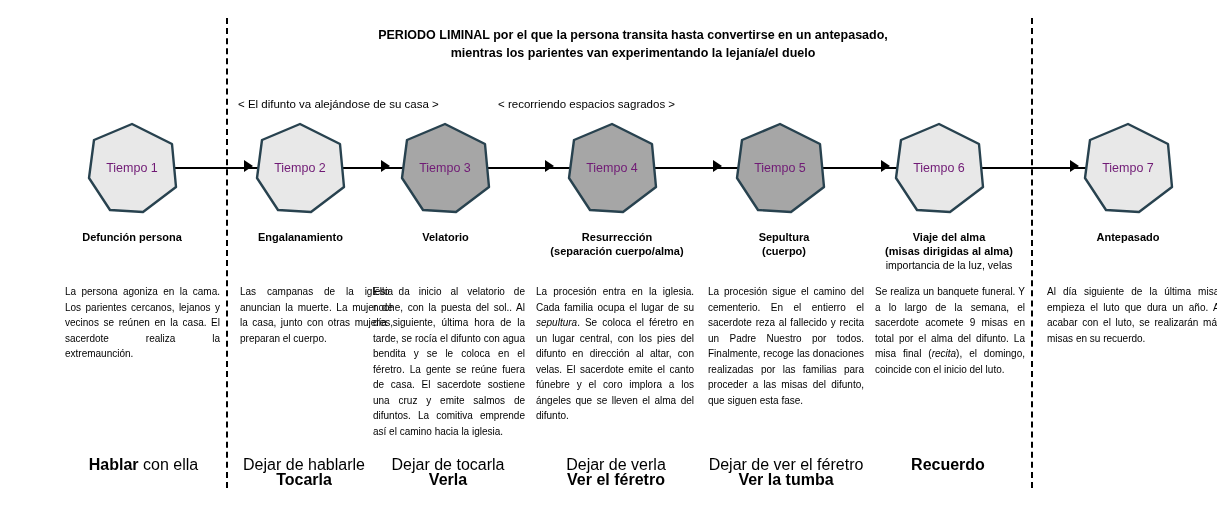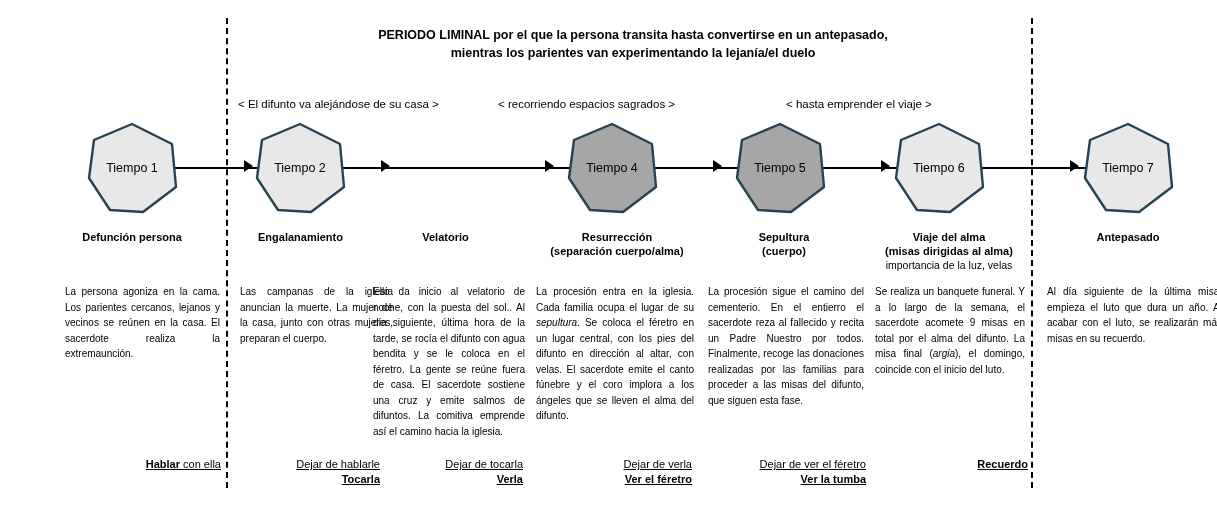--- a/index.html
+++ b/index.html
@@ -39,63 +39,61 @@
     border-bottom:6px solid transparent;
     border-left:9px solid #000;
   }
 
   
   .node{position:absolute;top:122px;width:92px;height:92px;}
   .node svg{display:block;width:92px;height:92px;}
   .node .nlabel{
     position:absolute;left:0;top:0;width:92px;height:92px;
     display:flex;align-items:center;justify-content:center;
-    font-size:12.5px;color:#000000;pointer-events:none;
+    font-size:12.5px;color:#701a75;pointer-events:none;
   }
 
   
   .stagename{
     position:absolute;top:230px;text-align:center;font-size:11px;
     font-weight:bold;line-height:14px;
   }
   .stagename .sub{font-weight:bold;}
   .stagename .thin{font-weight:normal;font-size:10.5px;}
 
   
   .para{
     position:absolute;top:284px;font-size:10px;line-height:15.5px;
     text-align:justify;text-justify:inter-word;
   }
   .para em{font-style:italic;}
 
   
   .bottom{
-    position:absolute;top:457px;text-align:right;font-size:11px;
+    position:absolute;top:457px;text-align:center;font-size:16px;
     line-height:15px;
-    text-decoration:underline;
   }
   .bottom .b{font-weight:bold;}
   .bottom .n{font-weight:normal;}
 </style>
 </head>
 <body>
 
 <div id="stage">
 
   <div class="title">
     <div>PERIODO LIMINAL por el que la persona transita hasta convertirse en un antepasado,</div>
     <div>mientras los parientes van experimentando la lejanía/el duelo</div>
   </div>
 
   <div class="vdash" style="left:178px;"></div>
   <div class="vdash" style="left:983px;"></div>
 
   <div class="phase" style="left:190px;width:300px;">&lt; El difunto va alejándose de su casa &gt;</div>
   <div class="phase" style="left:450px;width:300px;">&lt; recorriendo espacios sagrados &gt;</div>
-  <div class="phase" style="left:738px;width:300px;">&lt; hasta emprender el viaje &gt;</div>
 
   <div class="trackline"></div>
   <div class="arrowhead" style="left:196px;"></div>
   <div class="arrowhead" style="left:333px;"></div>
   <div class="arrowhead" style="left:497px;"></div>
   <div class="arrowhead" style="left:665px;"></div>
   <div class="arrowhead" style="left:833px;"></div>
   <div class="arrowhead" style="left:1022px;"></div>
 
   <div class="node" style="left:38px;">
@@ -105,20 +103,26 @@
     <div class="nlabel">Tiempo 1</div>
   </div>
 
   <div class="node" style="left:206px;">
     <svg viewBox="0 0 92 92">
       <polygon points="46,2 86,22 90,65 57,90 24,88 3,56 8,18" fill="#e8e8e8" stroke="#28424f" stroke-width="2.4" stroke-linejoin="round"></polygon>
     </svg>
     <div class="nlabel">Tiempo 2</div>
   </div>
 
+  <div class="node" style="left:351px;">
+    <svg viewBox="0 0 92 92">
+      <polygon points="46,2 86,22 90,65 57,90 24,88 3,56 8,18" fill="#a6a6a6" stroke="#28424f" stroke-width="2.4" stroke-linejoin="round"></polygon>
+    </svg>
+    <div class="nlabel">Tiempo 3</div>
+  </div>
 
   <div class="node" style="left:518px;">
     <svg viewBox="0 0 92 92">
       <polygon points="46,2 86,22 90,65 57,90 24,88 3,56 8,18" fill="#a6a6a6" stroke="#28424f" stroke-width="2.4" stroke-linejoin="round"></polygon>
     </svg>
     <div class="nlabel">Tiempo 4</div>
   </div>
 
   <div class="node" style="left:686px;">
     <svg viewBox="0 0 92 92">
@@ -173,21 +177,21 @@
 
   <div class="para" style="left:192px;width:153px;">Las campanas de la iglesia anuncian la muerte. La mujer de la casa, junto con otras mujeres, preparan el cuerpo.</div>
 
   <div class="para" style="left:488px;width:158px;">
     <span>La procesión entra en la iglesia. Cada familia ocupa el lugar de su </span><em>sepultura</em><span>. Se coloca el féretro en un lugar central, con los pies del difunto en dirección al altar, con velas. El sacerdote emite el canto fúnebre y el coro implora a los ángeles que se lleven el alma del difunto.</span>
   </div>
 
   <div class="para" style="left:660px;width:156px;">La procesión sigue el camino del cementerio. En el entierro el sacerdote reza al fallecido y recita un Padre Nuestro por todos. Finalmente, recoge las donaciones realizadas por las familias para proceder a las misas del difunto, que siguen esta fase.</div>
 
   <div class="para" style="left:827px;width:150px;">
-    <span>Se realiza un banquete funeral. Y a lo largo de la semana, el sacerdote acomete 9 misas en total por el alma del difunto. La misa final (</span><em>argia</em><span>), el domingo, coincide con el inicio del luto.</span>
+    <span>Se realiza un banquete funeral. Y a lo largo de la semana, el sacerdote acomete 9 misas en total por el alma del difunto. La misa final (</span><em>recita</em><span>), el domingo, coincide con el inicio del luto.</span>
   </div>
 
   <div class="para" style="left:999px;width:175px;">Al día siguiente de la última misa, empieza el luto que dura un año. Al acabar con el luto, se realizarán más misas en su recuerdo.</div>
 
   <div class="bottom" style="left:18px;width:155px;">
     <div>
       <span class="b">Hablar</span><span class="n"> con ella</span>
     </div>
   </div>
 

